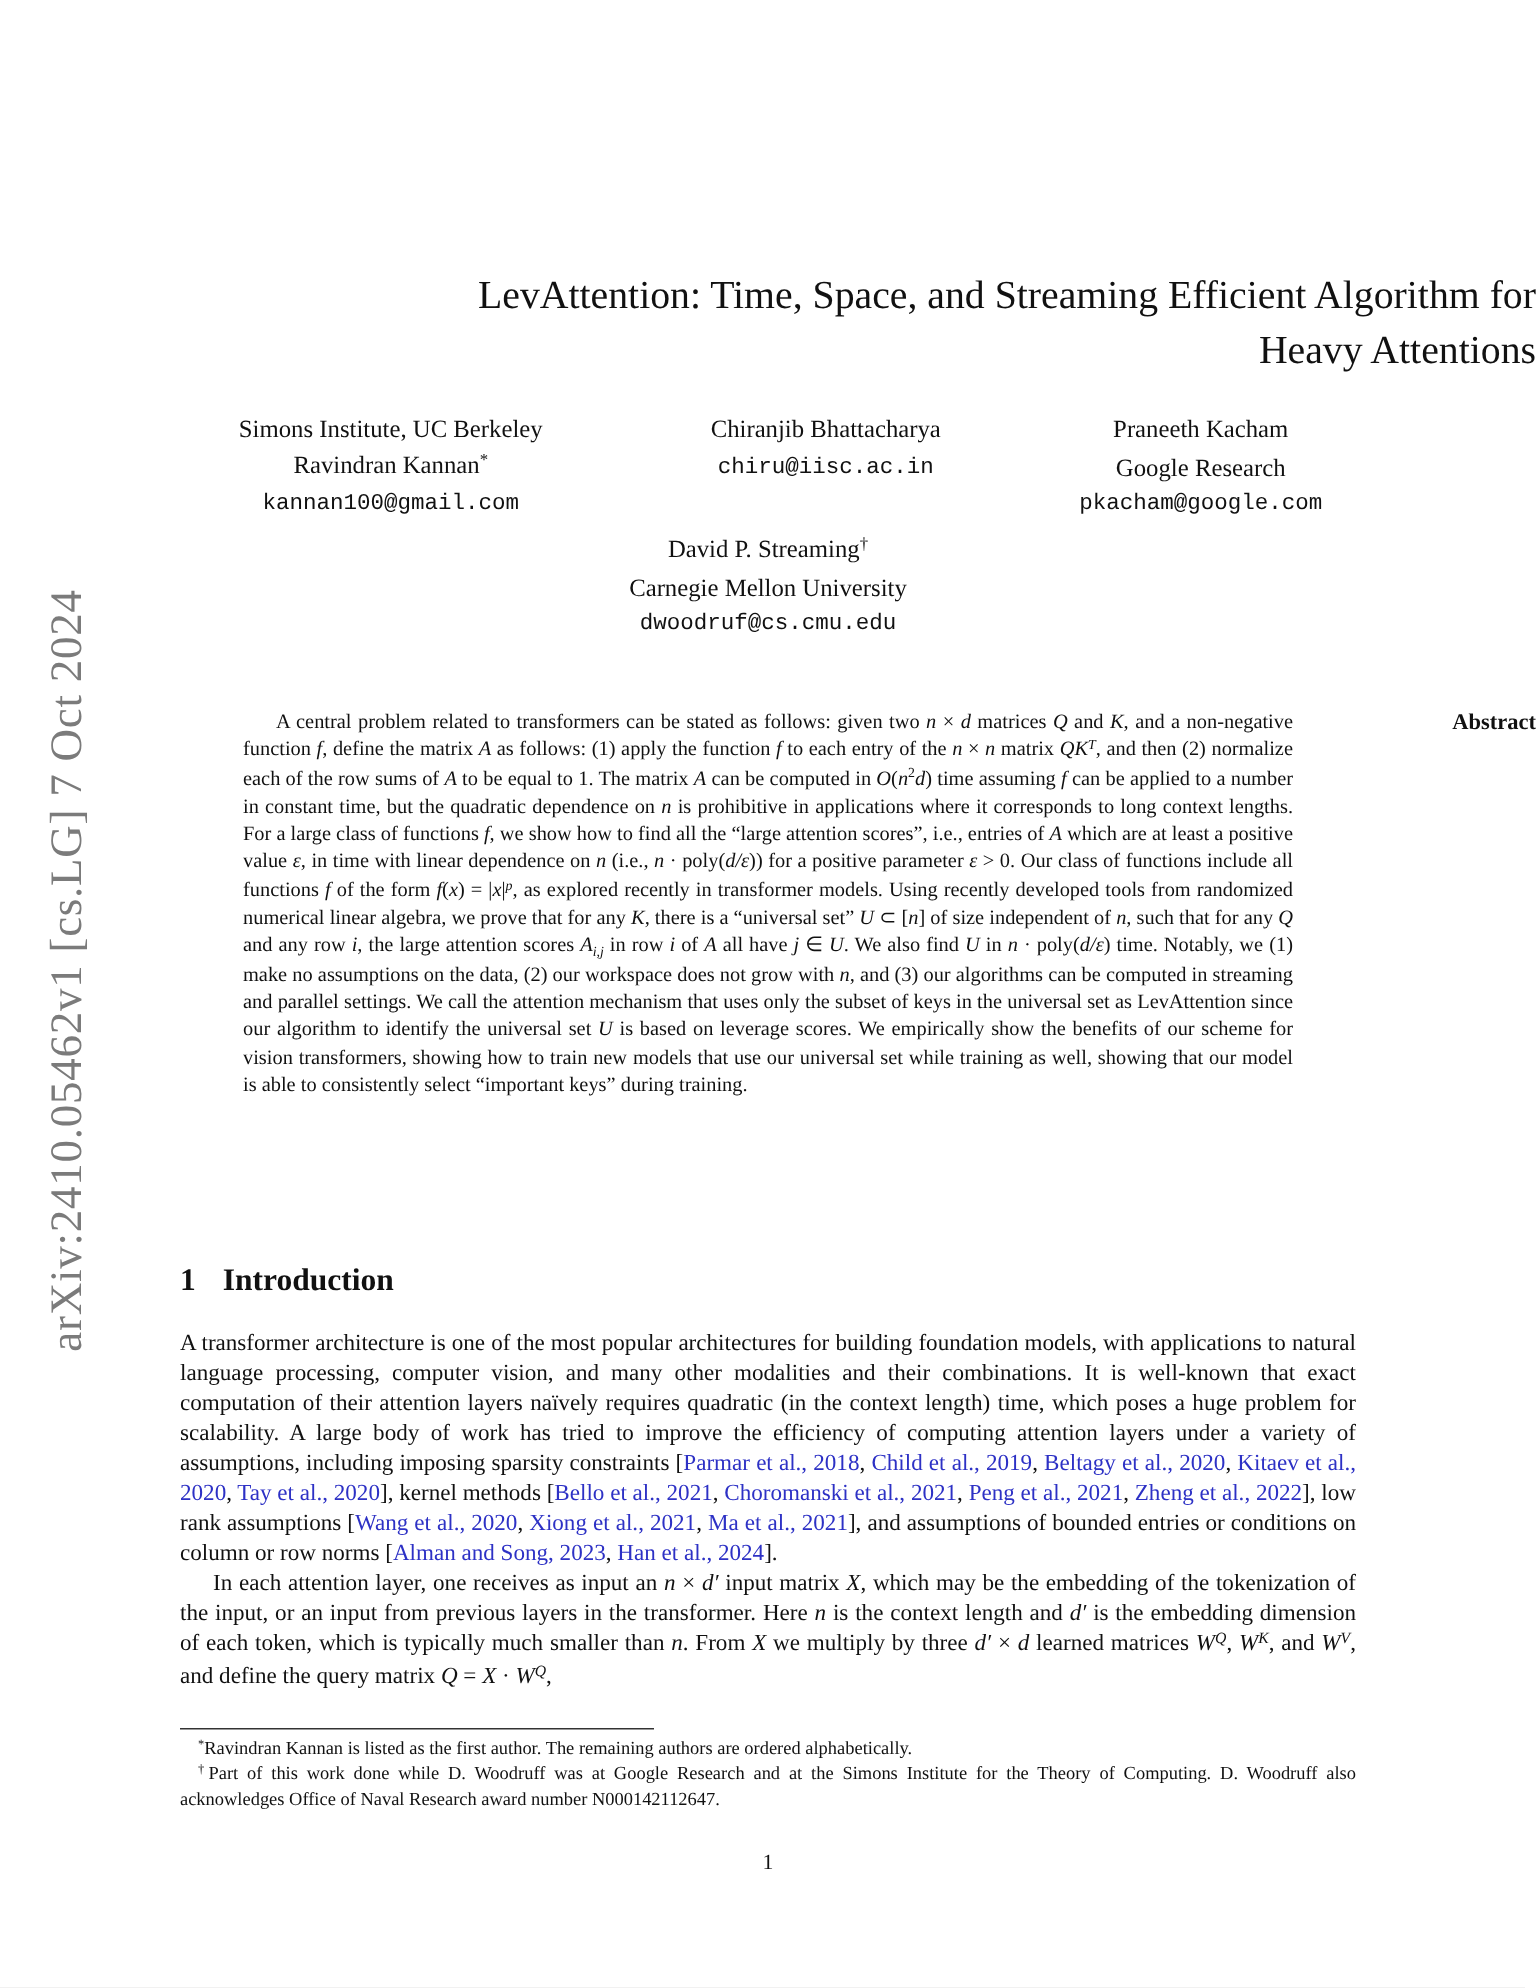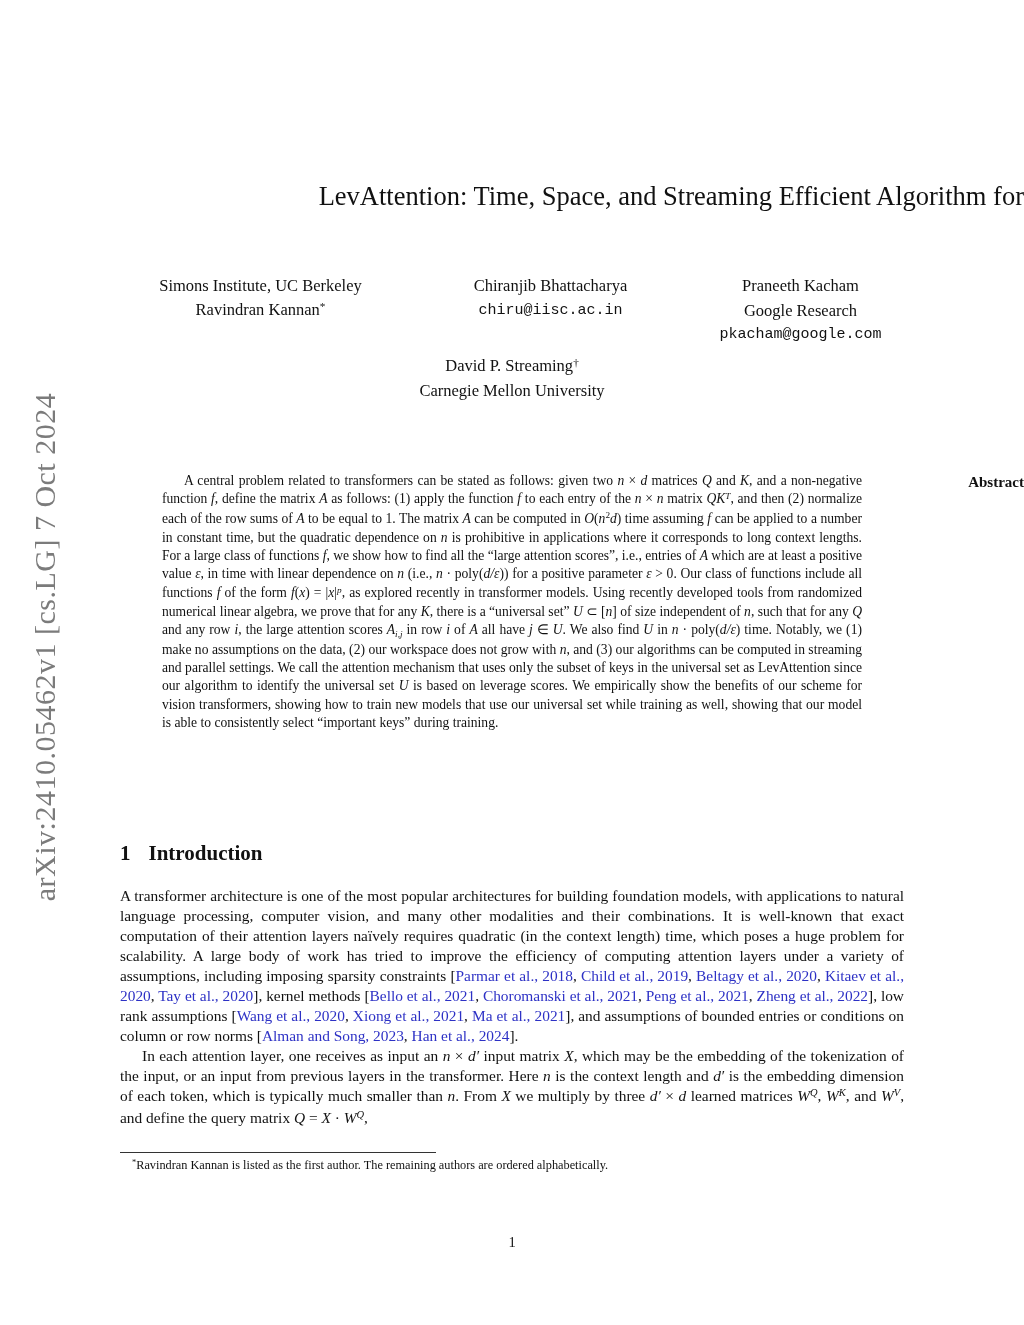--- a/index.html
+++ b/index.html
@@ -50,57 +50,61 @@
 </style>
 </head>
 <body>
 
 <div class="page">
 
   <div class="watermark">arXiv:2410.05462v1  [cs.LG]  7 Oct 2024</div>
 
   <div class="title">
     <div>LevAttention: Time, Space, and Streaming Efficient Algorithm for</div>
+    <div>Heavy Attentions</div>
   </div>
 
   <div class="authors-row row1">
     <div class="author c1">
       <div>Simons Institute, UC Berkeley</div>
       <div><span>Ravindran Kannan</span><span class="sup">*</span></div>
+      <div class="a-email">kannan100@gmail.com</div>
     </div>
     <div class="author c2">
       <div><span>Chiranjib Bhattacharya</span><span class="sup"></span></div>
       <div class="a-email">chiru@iisc.ac.in</div>
     </div>
     <div class="author c3">
       <div><span>Praneeth Kacham</span><span class="sup"></span></div>
       <div>Google Research</div>
       <div class="a-email">pkacham@google.com</div>
     </div>
   </div>
 
   <div class="authors-row row2">
     <div class="author c4">
       <div><span>David P. Streaming</span><span class="sup">†</span></div>
       <div>Carnegie Mellon University</div>
+      <div class="a-email">dwoodruf@cs.cmu.edu</div>
     </div>
   </div>
 
   <div class="abs-head">Abstract</div>
   <div class="abs-body">A central problem related to transformers can be stated as follows: given two <span class="seg-i">n</span> × <span class="seg-i">d</span> matrices <span class="seg-i">Q</span> and <span class="seg-i">K</span>, and a non-negative function <span class="seg-i">f</span>, define the matrix <span class="seg-i">A</span> as follows: (1) apply the function <span class="seg-i">f</span> to each entry of the <span class="seg-i">n</span> × <span class="seg-i">n</span> matrix <span class="seg-i">QK</span><span class="seg-supi">T</span>, and then (2) normalize each of the row sums of <span class="seg-i">A</span> to be equal to 1. The matrix <span class="seg-i">A</span> can be computed in <span class="seg-i">O</span>(<span class="seg-i">n</span><span class="seg-sup">2</span><span class="seg-i">d</span>) time assuming <span class="seg-i">f</span> can be applied to a number in constant time, but the quadratic dependence on <span class="seg-i">n</span> is prohibitive in applications where it corresponds to long context lengths. For a large class of functions <span class="seg-i">f</span>, we show how to find all the “large attention scores”, i.e., entries of <span class="seg-i">A</span> which are at least a positive value <span class="seg-i">ε</span>, in time with linear dependence on <span class="seg-i">n</span> (i.e., <span class="seg-i">n</span> · poly(<span class="seg-i">d/ε</span>)) for a positive parameter <span class="seg-i">ε</span> &gt; 0. Our class of functions include all functions <span class="seg-i">f</span> of the form <span class="seg-i">f</span>(<span class="seg-i">x</span>) = |<span class="seg-i">x</span>|<span class="seg-supi">p</span>, as explored recently in transformer models. Using recently developed tools from randomized numerical linear algebra, we prove that for any <span class="seg-i">K</span>, there is a “universal set” <span class="seg-i">U</span> ⊂ [<span class="seg-i">n</span>] of size independent of <span class="seg-i">n</span>, such that for any <span class="seg-i">Q</span> and any row <span class="seg-i">i</span>, the large attention scores <span class="seg-i">A</span><span class="seg-subi">i,j</span> in row <span class="seg-i">i</span> of <span class="seg-i">A</span> all have <span class="seg-i">j</span> ∈ <span class="seg-i">U</span>. We also find <span class="seg-i">U</span> in <span class="seg-i">n</span> · poly(<span class="seg-i">d/ε</span>) time. Notably, we (1) make no assumptions on the data, (2) our workspace does not grow with <span class="seg-i">n</span>, and (3) our algorithms can be computed in streaming and parallel settings. We call the attention mechanism that uses only the subset of keys in the universal set as LevAttention since our algorithm to identify the universal set <span class="seg-i">U</span> is based on leverage scores. We empirically show the benefits of our scheme for vision transformers, showing how to train new models that use our universal set while training as well, showing that our model is able to consistently select “important keys” during training.</div>
 
   <div class="sec-head">
     <span class="sec-num">1</span><span>Introduction</span>
   </div>
 
   <div class="body-flow">
     <p class="para p-first">A transformer architecture is one of the most popular architectures for building foundation models, with applications to natural language processing, computer vision, and many other modalities and their combinations. It is well-known that exact computation of their attention layers naïvely requires quadratic (in the context length) time, which poses a huge problem for scalability. A large body of work has tried to improve the efficiency of computing attention layers under a variety of assumptions, including imposing sparsity constraints [<span class="seg-lnk">Parmar et al., 2018</span>, <span class="seg-lnk">Child et al., 2019</span>, <span class="seg-lnk">Beltagy et al., 2020</span>, <span class="seg-lnk">Kitaev et al., 2020</span>, <span class="seg-lnk">Tay et al., 2020</span>], kernel methods [<span class="seg-lnk">Bello et al., 2021</span>, <span class="seg-lnk">Choromanski et al., 2021</span>, <span class="seg-lnk">Peng et al., 2021</span>, <span class="seg-lnk">Zheng et al., 2022</span>], low rank assumptions [<span class="seg-lnk">Wang et al., 2020</span>, <span class="seg-lnk">Xiong et al., 2021</span>, <span class="seg-lnk">Ma et al., 2021</span>], and assumptions of bounded entries or conditions on column or row norms [<span class="seg-lnk">Alman and Song, 2023</span>, <span class="seg-lnk">Han et al., 2024</span>].</p>
     <p class="para p-indent">In each attention layer, one receives as input an <span class="seg-i">n</span> × <span class="seg-i">d′</span> input matrix <span class="seg-i">X</span>, which may be the embedding of the tokenization of the input, or an input from previous layers in the transformer. Here <span class="seg-i">n</span> is the context length and <span class="seg-i">d′</span> is the embedding dimension of each token, which is typically much smaller than <span class="seg-i">n</span>. From <span class="seg-i">X</span> we multiply by three <span class="seg-i">d′</span> × <span class="seg-i">d</span> learned matrices <span class="seg-i">W</span><span class="seg-supi">Q</span>, <span class="seg-i">W</span><span class="seg-supi">K</span>, and <span class="seg-i">W</span><span class="seg-supi">V</span>, and define the query matrix <span class="seg-i">Q</span> = <span class="seg-i">X</span> · <span class="seg-i">W</span><span class="seg-supi">Q</span>,</p>
   </div>
 
   <div class="footnotes">
     <div class="fn-rule"></div>
     <p class="fn"><span class="seg-sup">*</span>Ravindran Kannan is listed as the first author. The remaining authors are ordered alphabetically.</p>
+    <p class="fn"><span class="seg-sup">†</span>Part of this work done while D. Woodruff was at Google Research and at the Simons Institute for the Theory of Computing. D. Woodruff also acknowledges Office of Naval Research award number N000142112647.</p>
   </div>
 
   <div class="pageno">1</div>
 
 </div>
 
 </body></html>

